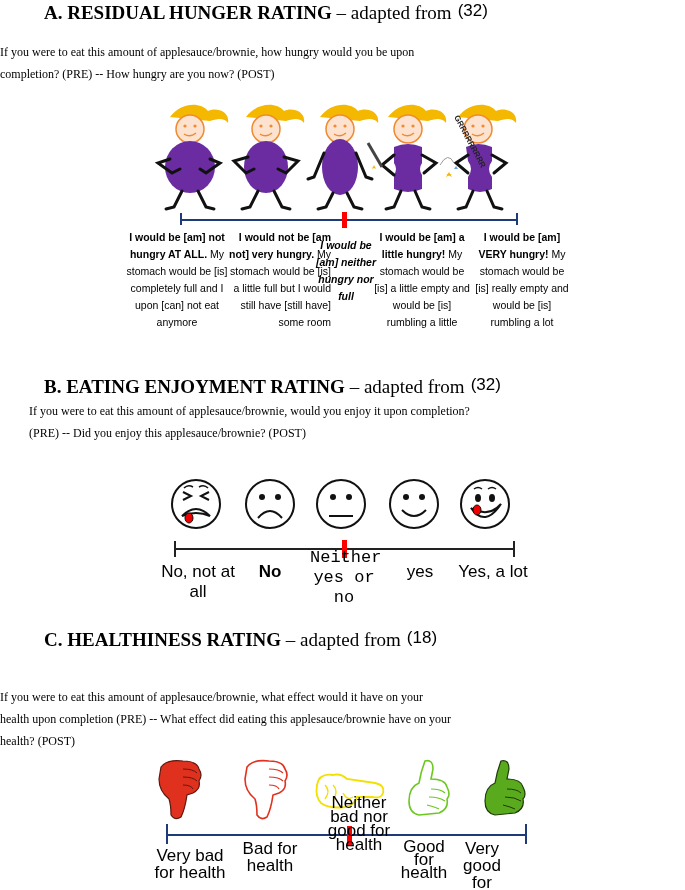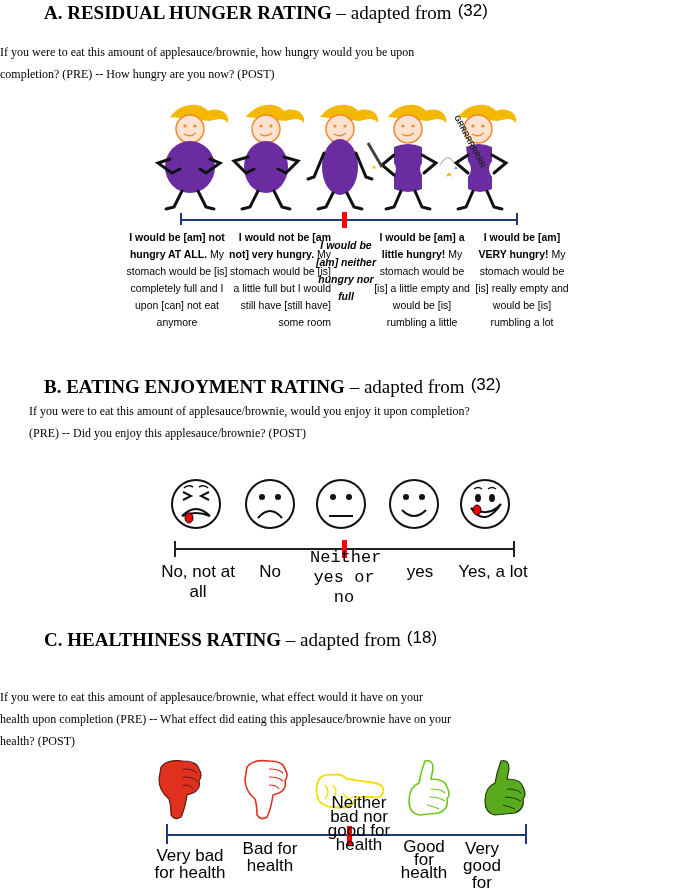--- a/index.html
+++ b/index.html
@@ -160,21 +160,21 @@
     <ellipse cx="-8" cy="6" rx="4" ry="5" fill="#e00" stroke="#111" stroke-width="1"></ellipse>
   </g>
 </svg>
 
 <div class="hline" style="left:174px;top:548px;width:340px;background:#222;"></div>
 <div class="tick" style="left:174px;top:541px;height:16px;background:#222;"></div>
 <div class="tick" style="left:513px;top:541px;height:16px;background:#222;"></div>
 <div class="redtick" style="left:342px;top:540px;height:18px;"></div>
 
 <div class="label2" style="left:160px;top:562px;width:76px;">No, not at all</div>
-<div class="label2" style="left:240px;top:562px;width:60px;">No</div>
+<div class="label2" style="left:240px;top:562px;width:60px;font-weight:bold;">No</div>
 <div class="label2" style="left:310px;top:548px;width:68px;font-family:Liberation Mono, monospace;">Neither yes or no</div>
 <div class="label2" style="left:390px;top:562px;width:60px;">yes</div>
 <div class="label2" style="left:452px;top:562px;width:82px;">Yes, a lot</div>
 
 <div class="heading serif" style="top:629px;">
   <b>C.  HEALTHINESS RATING</b><span> – adapted from</span><span class="ref">(18)</span>
 </div>
 <div class="question serif" style="top:667px;margin-top:19px;">
   <div>If you were to eat this amount of applesauce/brownie, what effect would it have on your</div>
   <div style="white-space:nowrap;">health upon completion (PRE) -- What effect did eating this applesauce/brownie have on your</div>

